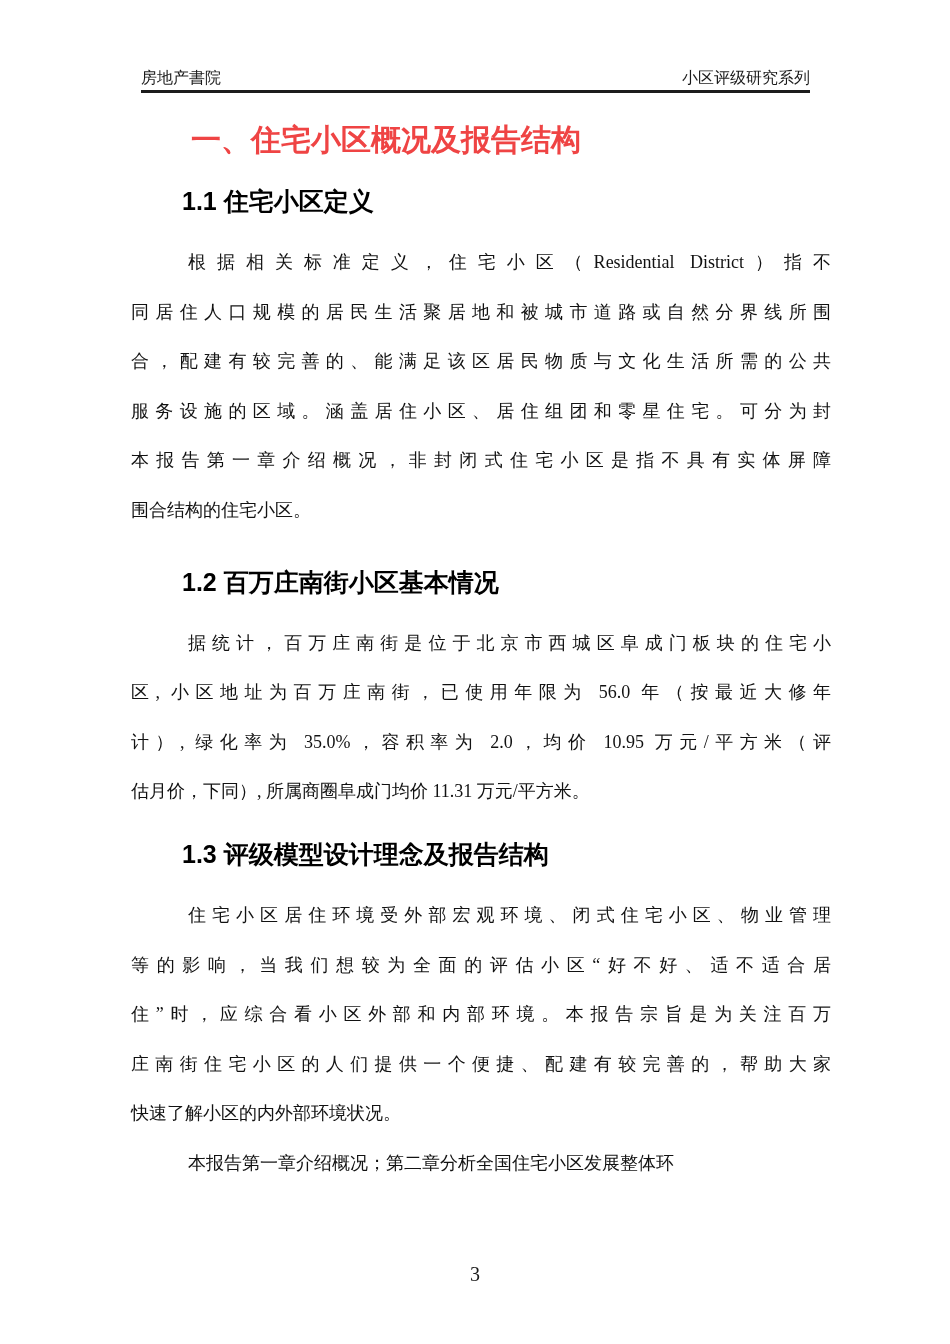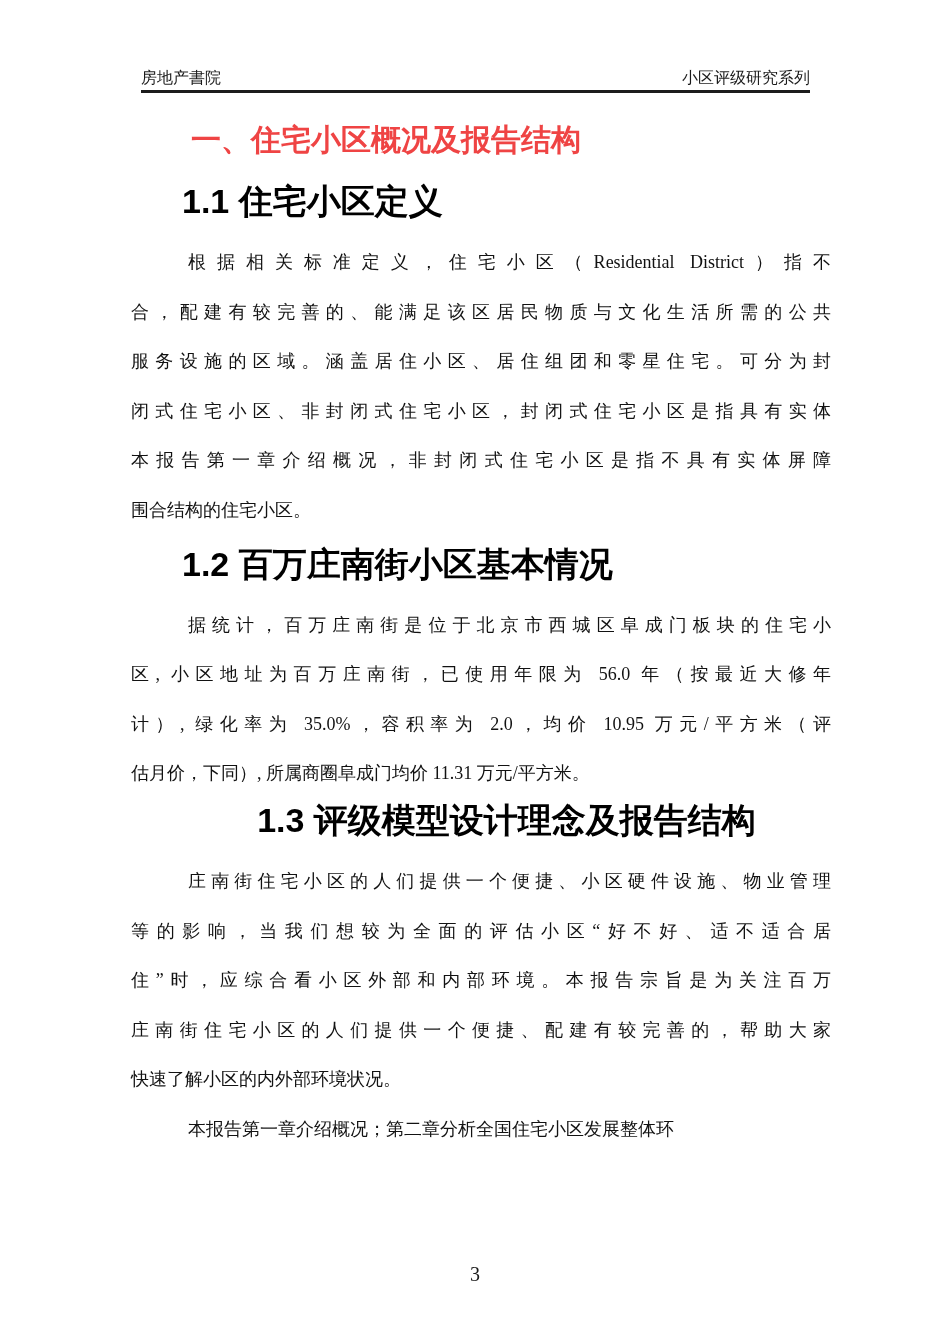--- a/index.html
+++ b/index.html
@@ -37,27 +37,27 @@
     margin: 28px 0 0 60px;
     font-family: "Liberation Sans", "DejaVu Sans", sans-serif;
     font-size: 30px;
     line-height: 38px;
     font-weight: bold;
     color: #ef4444;
   }
   .sec-heading {
     margin: 25px 0 0 51px;
     font-family: "Liberation Sans", "DejaVu Sans", sans-serif;
-    font-size: 34px;
+    font-size: 25px;
     line-height: 34px;
     font-weight: bold;
     color: #000000;
   }
-  .sec-heading.h12 { margin-top: 11px; }
-  .sec-heading.h13 { margin-top: 4px; text-align: center; }
+  .sec-heading.h12 { margin-top: 29px; }
+  .sec-heading.h13 { margin-top: 20px; }
   .para { margin: 20px 0 0 0; }
   .para.tight { margin-top: 0; }
   .para .line {
     font-size: 18px;
     line-height: 49.6px;
     text-align: justify;
     text-align-last: justify;
     text-justify: inter-character;
     color: #121212;
   }
@@ -86,42 +86,42 @@
   </header>
 
   <div class="content">
 
     <h1 class="doc-title">一、住宅小区概况及报告结构</h1>
 
     <section>
       <h2 class="sec-heading">1.1 住宅小区定义</h2>
       <div class="para">
         <div class="line first">根据相关标准定义，住宅小区（Residential District）指不</div>
+        <div class="line">同居住人口规模的居民生活聚居地和被城市道路或自然分界线所围</div>
         <div class="line">合，配建有较完善的、能满足该区居民物质与文化生活所需的公共</div>
         <div class="line">服务设施的区域。涵盖居住小区、居住组团和零星住宅。可分为封</div>
-        <div class="line">闭式住宅小区、非封闭式住宅小区，封闭式住宅小区是指具有实体</div>
         <div class="line">本报告第一章介绍概况，非封闭式住宅小区是指不具有实体屏障</div>
         <div class="line last">围合结构的住宅小区。</div>
       </div>
     </section>
 
     <section>
       <h2 class="sec-heading h12">1.2 百万庄南街小区基本情况</h2>
       <div class="para">
         <div class="line first">据统计，百万庄南街是位于北京市西城区阜成门板块的住宅小</div>
         <div class="line">区, 小区地址为百万庄南街，已使用年限为 56.0 年（按最近大修年</div>
         <div class="line">计）, 绿化率为 35.0%，容积率为 2.0，均价 10.95 万元/平方米（评</div>
         <div class="line last">估月价，下同）, 所属商圈阜成门均价 11.31 万元/平方米。</div>
       </div>
     </section>
 
     <section>
       <h2 class="sec-heading h13">1.3 评级模型设计理念及报告结构</h2>
       <div class="para">
-        <div class="line first">庄南街住宅小区的人们提供一个便捷、小区硬件设施、物业管理</div>
+        <div class="line first">住宅小区居住环境受外部宏观环境、闭式住宅小区、物业管理</div>
         <div class="line">等的影响，当我们想较为全面的评估小区“好不好、适不适合居</div>
         <div class="line">住”时，应综合看小区外部和内部环境。本报告宗旨是为关注百万</div>
         <div class="line">庄南街住宅小区的人们提供一个便捷、配建有较完善的，帮助大家</div>
         <div class="line last">快速了解小区的内外部环境状况。</div>
       </div>
       <div class="para tight">
         <div class="line first last">本报告第一章介绍概况；第二章分析全国住宅小区发展整体环</div>
       </div>
     </section>
 

